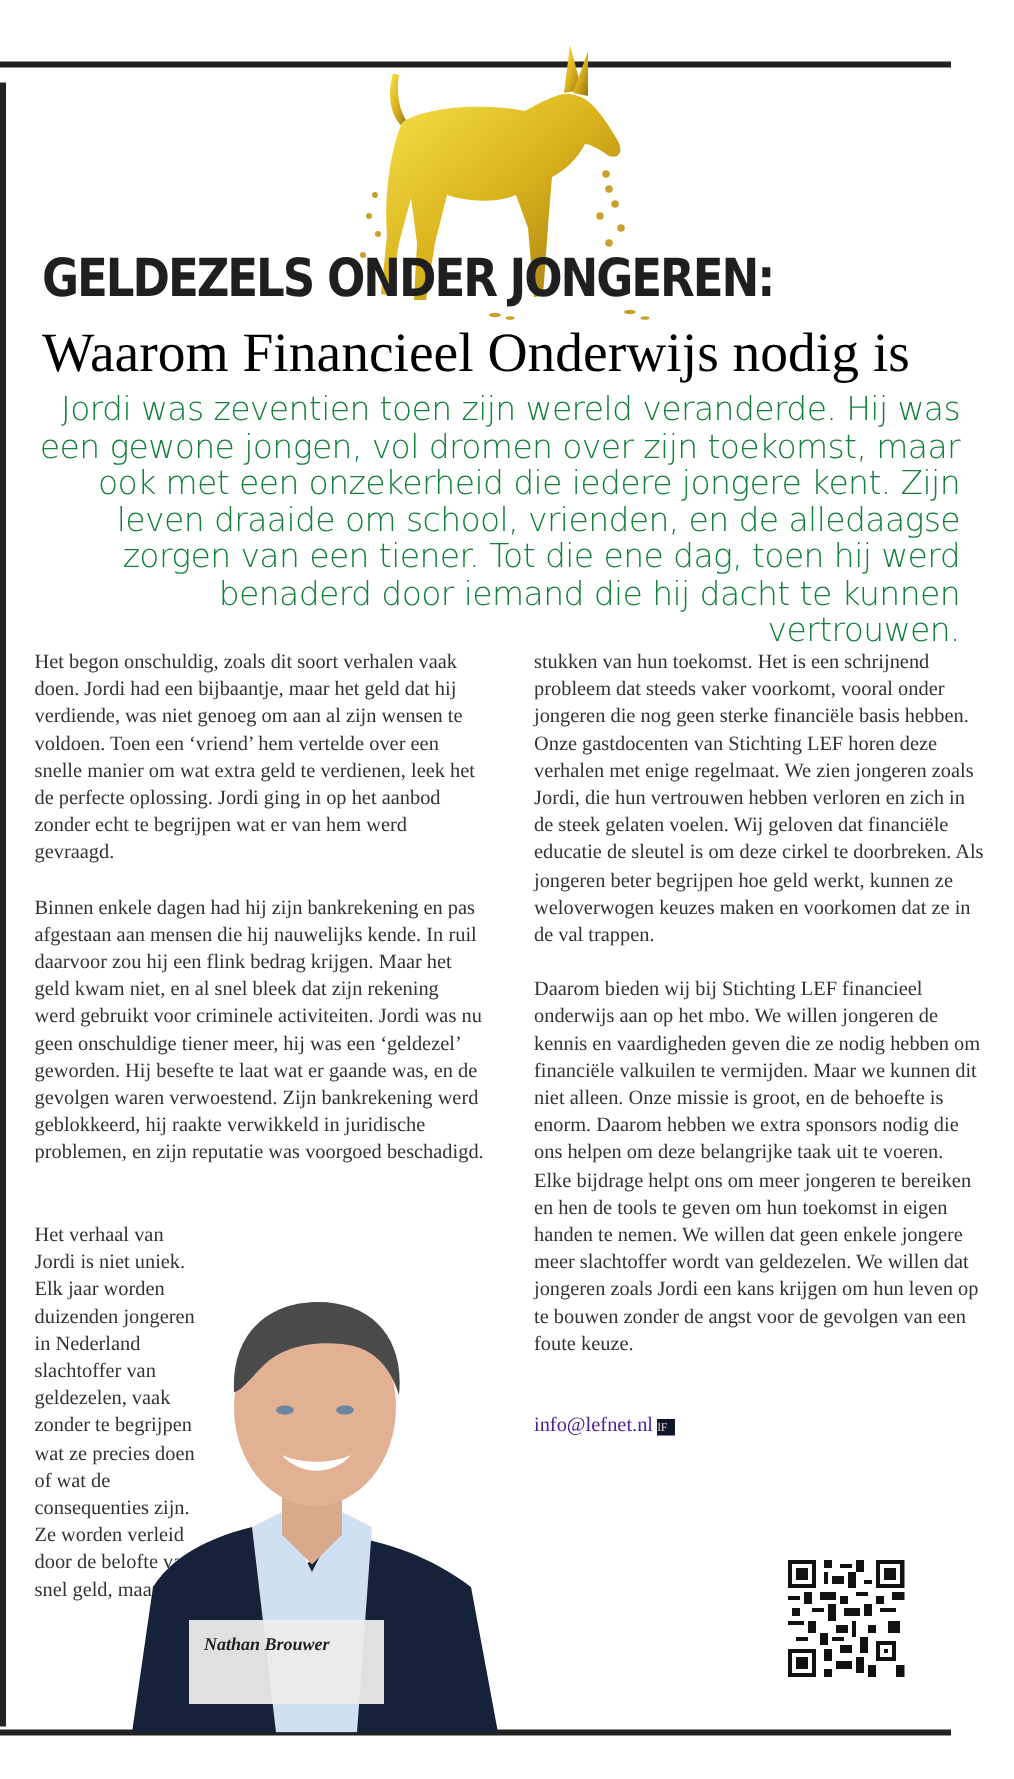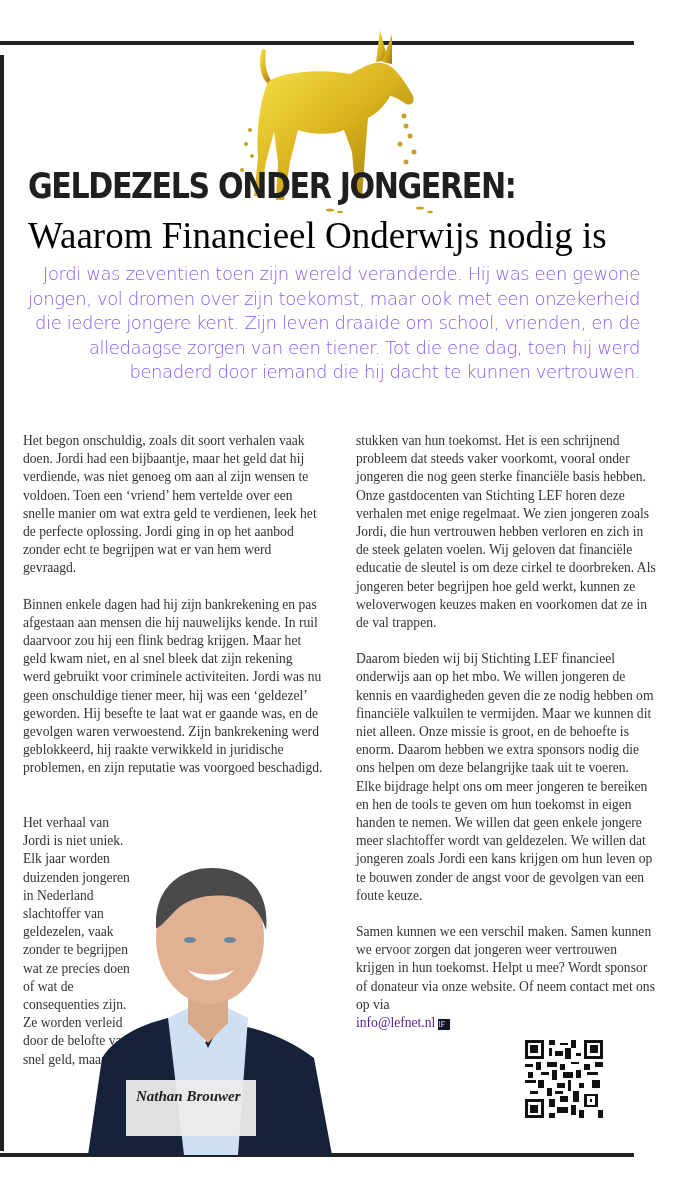--- a/index.html
+++ b/index.html
@@ -10,33 +10,33 @@
 
   .donkey { position:absolute; left:180px; top:22px; width:280px; height:200px; }
 
   .headline { position:absolute; left:28px; top:166px; margin:0;
     font-family:"DejaVu Sans", sans-serif; font-weight:bold; font-size:35px; letter-spacing:-1.6px; color:#1f1f1f;
     transform:scaleX(0.86); transform-origin:left top; white-space:nowrap; }
   .subheadline { position:absolute; left:28px; top:214px; margin:0;
     font-family:"Liberation Serif", serif; font-weight:normal; font-size:37px; color:#000000; white-space:nowrap; }
 
   .intro { position:absolute; left:18px; top:262px; width:622px; margin:0; text-align:right;
-    font-family:"DejaVu Sans", sans-serif; font-weight:300; font-size:18px; line-height:24.5px; color:#8b5cf6;
+    font-family:"DejaVu Sans", sans-serif; font-weight:300; font-size:22px; line-height:24.5px; color:#15803d;
     letter-spacing:-0.4px; }
 
   .col { position:absolute; font-family:"Liberation Serif", serif; font-size:13.6px; line-height:18.2px; color:#333; }
   .col p { margin:0 0 18px 0; }
   .col-left { left:23px; top:432px; width:300px; }
   .col-right { left:356px; top:432px; width:300px; }
 
   .wrap-para { margin:0; }
 
   .portrait { position:absolute; left:88px; top:858px; width:244px; height:297px; overflow:hidden; }
   .caption { position:absolute; left:126px; top:1080px; width:130px; height:56px; background:rgba(235,235,235,0.95); padding:8px 0 0 10px; box-sizing:border-box; }
-  .caption-name { font-family:"Liberation Serif", serif; font-style:italic; font-weight:bold; font-size:15px; color:#222; line-height:16px; }
+  .caption-name { font-family:"Liberation Serif", serif; font-style:italic; font-weight:bold; font-size:12px; color:#222; line-height:16px; }
   .caption-role { font-family:"Liberation Serif", serif; font-style:italic; font-size:13px; color:#333; line-height:16px; }
 
   .lf-badge { display:inline-block; width:12px; height:11px; background:#0f172a; color:#f3d6d3; font-size:8px; line-height:11px; text-align:left; font-family:"Liberation Serif", serif; vertical-align:baseline; margin-left:3px; }
 
   .qr { position:absolute; left:525px; top:1030px; width:78px; height:98px; }
 </style>
 </head>
 <body>
 
 <div class="rule-top"></div>
@@ -119,21 +119,21 @@
 </div>
 
 <div class="caption">
   <div class="caption-name">Nathan Brouwer</div>
 </div>
 
 <div class="col col-right">
   <p>stukken van hun toekomst. Het is een schrijnend probleem dat steeds vaker voorkomt, vooral onder jongeren die nog geen sterke financiële basis heb­ben. Onze gastdocenten van Stichting LEF horen deze verhalen met enige regelmaat. We zien jonge­ren zoals Jordi, die hun vertrouwen hebben verlo­ren en zich in de steek gelaten voelen. Wij geloven dat financiële educatie de sleutel is om deze cirkel te doorbreken. Als jongeren beter begrijpen hoe geld werkt, kunnen ze weloverwogen keuzes maken en voorkomen dat ze in de val trappen.</p>
   <p>Daarom bieden wij bij Stichting LEF financieel onderwijs aan op het mbo. We willen jongeren de kennis en vaardigheden geven die ze nodig hebben om financiële valkuilen te vermijden. Maar we kunnen dit niet alleen. Onze missie is groot, en de behoefte is enorm. Daarom hebben we extra sponsors nodig die ons helpen om deze belangrijke taak uit te voeren. Elke bijdrage helpt ons om meer jongeren te bereiken en hen de tools te geven om hun toekomst in eigen handen te nemen. We willen dat geen enkele jongere meer slachtoffer wordt van geldezelen. We willen dat jongeren zoals Jordi een kans krijgen om hun leven op te bouwen zonder de angst voor de gevolgen van een foute keuze.</p>
   <p style="margin:0;">
-    <span>Samen kunnen we een verschil maken. Samen kunnen we ervoor zorgen dat jongeren weer vertrouwen krijgen in hun toekomst. Helpt u mee? Wordt sponsor of dona­teur via onze website. Of neem contact met ons op via</span><br>
+    <br>
     <a style="color:#4c1d95; text-decoration:none;">info@lefnet.nl</a><span class="lf-badge">lF</span>
   </p>
 </div>
 
 <svg class="qr" viewBox="0 0 29 29" shape-rendering="crispEdges">
   <rect x="0" y="0" width="29" height="29" fill="#fff"></rect>
   <g fill="#111">
     <path d="M0 0h7v7h-7z M1 1v5h5v-5z" fill-rule="evenodd"></path>
     <rect x="2" y="2" width="3" height="3"></rect>
     <path d="M22 0h7v7h-7z M23 1v5h5v-5z" fill-rule="evenodd"></path>

